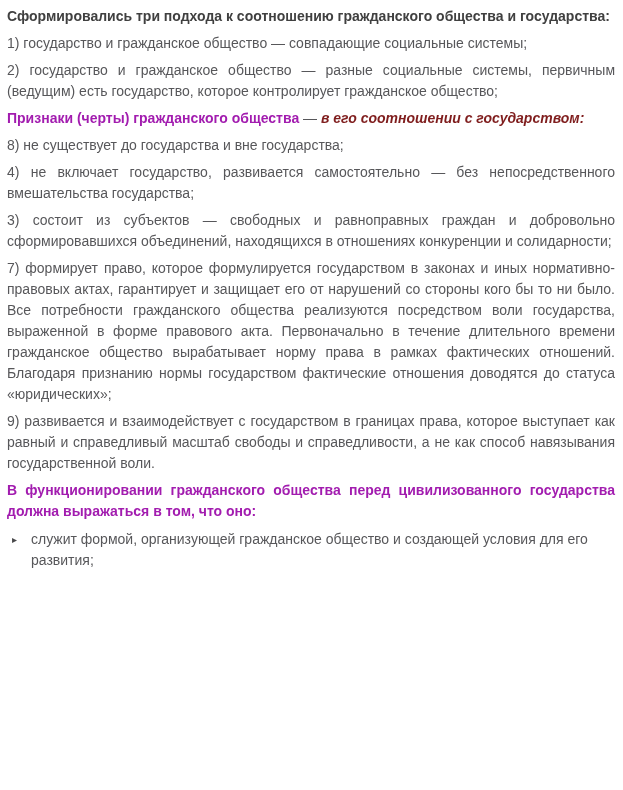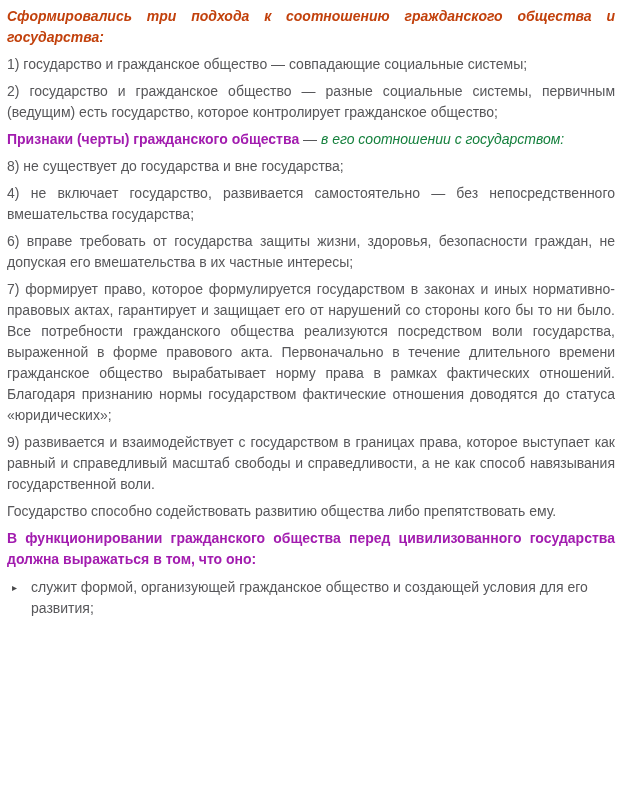--- a/index.html
+++ b/index.html
@@ -21,30 +21,29 @@
   }
   .doc p {
     margin: 6px 0;
     text-align: justify;
   }
   .doc p:first-child {
     margin-top: 0;
   }
   .lead {
     font-weight: bold;
-    font-style: italic;
-    color: #c2410c;
+    color: #404040;
   }
   strong {
     color: #a21caf;
   }
   .features-heading em {
     font-style: italic;
-    font-weight: normal;
-    color: #15803d;
+    font-weight: bold;
+    color: #7f1d1d;
   }
   ul.bullets {
     list-style: none;
     margin: 7px 0 0 0;
     padding: 0;
   }
   ul.bullets li {
     position: relative;
     padding-left: 24px;
     margin: 1px 0;
@@ -66,25 +65,24 @@
 
   <p class="lead">Сформировались три подхода к соотношению гражданского общества и государства:</p>
 
   <p>1) государство и гражданское общество — совпадающие социальные системы;</p>
   <p>2) государство и гражданское общество — разные социальные системы, первичным (ведущим) есть государство, которое контролирует гражданское общество;</p>
 
   <p class="features-heading"><strong>Признаки (черты) гражданского общества</strong><span> — </span><em>в его соотношении с государством:</em></p>
 
   <p>8) не существует до государства и вне государства;</p>
   <p>4) не включает государство, развивается самостоятельно — без непосредственного вмешательства государства;</p>
-  <p>6) вправе требовать от государства защиты жизни, здоровья, безопасности граждан, не допуская его вмешательства в их частные интересы;</p>
+  <p>3) состоит из субъектов — свободных и равноправных граждан и добровольно сформировавшихся объединений, находящихся в отношениях конкуренции и солидарности;</p>
   <p>7) формирует право, которое формулируется государством в законах и иных нормативно-правовых актах, гарантирует и защищает его от нарушений со стороны кого бы то ни было. Все потребности гражданского общества реализуются посредством воли государства, выраженной в форме правового акта. Первоначально в течение длительного времени гражданское общество вырабатывает норму права в рамках фактических отношений. Благодаря признанию нормы государством фактические отношения доводятся до статуса «юридических»;</p>
   <p>9) развивается и взаимодействует с государством в границах права, которое выступает как равный и справедливый масштаб свободы и справедливости, а не как способ навязывания государственной воли.</p>
 
-  <p>Государство способно содействовать развитию общества либо препятствовать ему.</p>
 
   <p class="role-heading"><strong>В функционировании гражданского общества перед цивилизованного государства должна выражаться в том, что оно:</strong></p>
 
   <ul class="bullets">
     <li><span class="bullet-marker">▸</span><span>служит формой, организующей гражданское общество и создающей условия для его развития;</span></li>
 
   </ul>
 
 </div>
 

